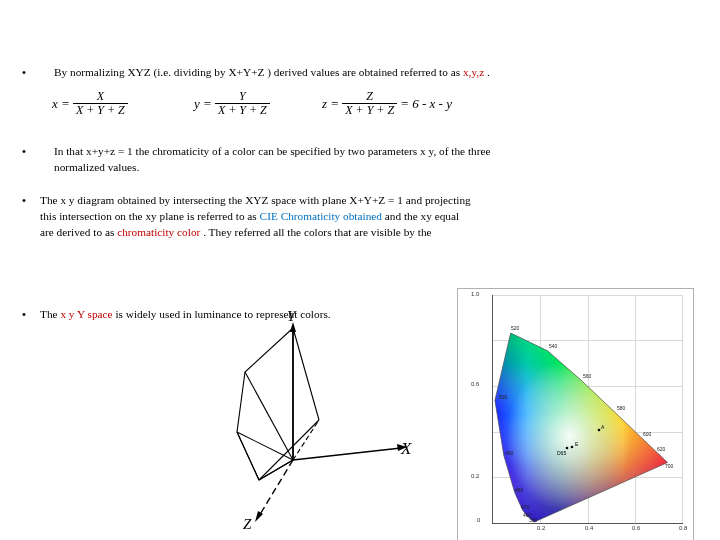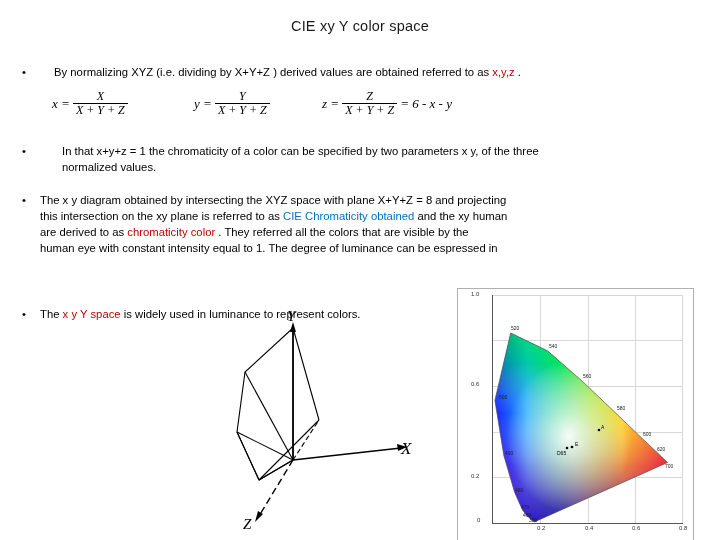--- a/index.html
+++ b/index.html
@@ -36,20 +36,21 @@
     line-height: 1.42;
     color: #000000;
   }
   .bullet .dot {
     position: absolute;
     left: 0;
     top: 0;
   }
   .bullet .txt {
     display: block;
+    font-family: Liberation Serif, serif;
   }
   .red { color: #c00000; }
   .blue { color: #0070c0; }
 
   
   #b1 { top: 64px; left: 22px; width: 660px; }
   #b1 .dot { left: 0px; }
   #b1 .txt { margin-left: 32px; }
 
   
@@ -89,21 +90,21 @@
     border-top: 1px solid #000;
     padding: 0 3px;
   }
   #f1 { left: 0px; top: 2px; }
   #f2 { left: 142px; top: 2px; }
   #f3 { left: 270px; top: 2px; }
 
   
   #b2 { top: 143px; left: 22px; width: 680px; }
   #b2 .dot { left: 0px; }
-  #b2 .txt { margin-left: 40px; }
+  #b2 .txt { margin-left: 32px; }
 
   
   #b3 { top: 192px; left: 22px; width: 640px; }
   #b3 .dot { left: 0px; }
   #b3 .txt { margin-left: 18px; }
 
   
   #b4 { top: 306px; left: 22px; width: 460px; }
   #b4 .dot { left: 0px; }
   #b4 .txt { margin-left: 18px; }
@@ -163,21 +164,20 @@
     position: absolute;
     left: 0;
     top: 0;
   }
 </style>
 </head>
 <body>
 
 <div id="slide">
 
-  <div class="title">CIE xy Y color space</div>
 
   <div class="bullet" id="b1">
     <span class="dot">•</span>
     <span class="txt">
       <span>By normalizing XYZ (i.e. dividing by  X+Y+Z ) derived values are obtained referred to as </span><span class="red">x,y,z</span><span> .</span>
     </span>
   </div>
 
   <div id="formulas">
     <span class="frac" id="f1">
@@ -208,24 +208,24 @@
     <span class="dot">•</span>
     <span class="txt">
       <span>In that  x+y+z = 1   the chromaticity of a color can be specified by two parameters x y, of the three</span><br>
       <span>normalized values.</span>
     </span>
   </div>
 
   <div class="bullet" id="b3">
     <span class="dot">•</span>
     <span class="txt">
-      <span>The x y diagram obtained by intersecting the XYZ space with plane  X+Y+Z = 8 and projecting</span><br>
-      <span>this intersection on the xy plane is referred to as </span><span class="blue">CIE Chromaticity obtained</span><span> and the xy human</span><br>
+      <span>The x y diagram obtained by intersecting the XYZ space with plane  X+Y+Z = 1 and projecting</span><br>
+      <span>this intersection on the xy plane is referred to as </span><span class="blue">CIE Chromaticity obtained</span><span> and the xy equal</span><br>
       <span>are derived to as </span><span class="red">chromaticity color</span><span> . They referred all the colors that are visible by the</span><br>
-      <span>human eye with constant intensity equal to 1. The degree of  luminance can be espressed in</span><br>
+      <br>
     </span>
   </div>
 
   <div class="bullet" id="b4">
     <span class="dot">•</span>
     <span class="txt">
       <span>The </span><span class="red">x y Y space</span><span> is widely used in luminance to represent colors.</span>
     </span>
   </div>
 

